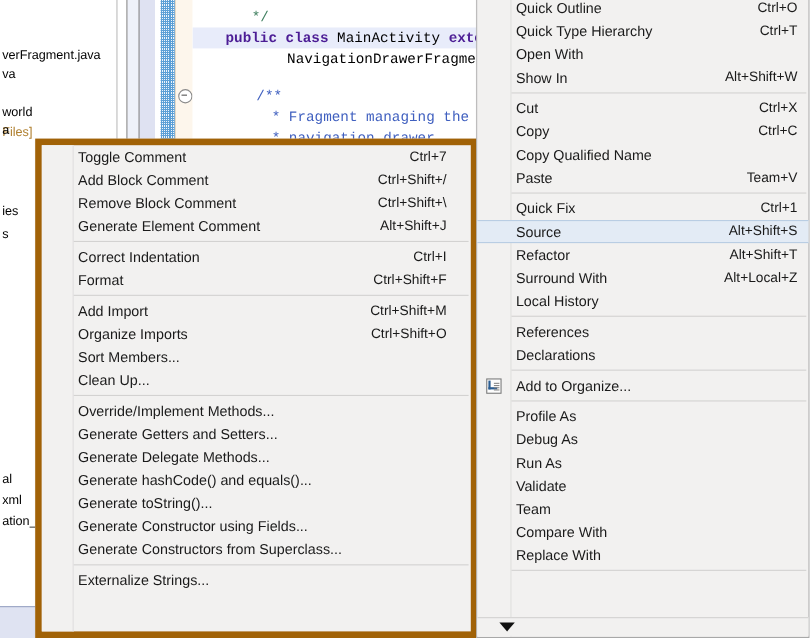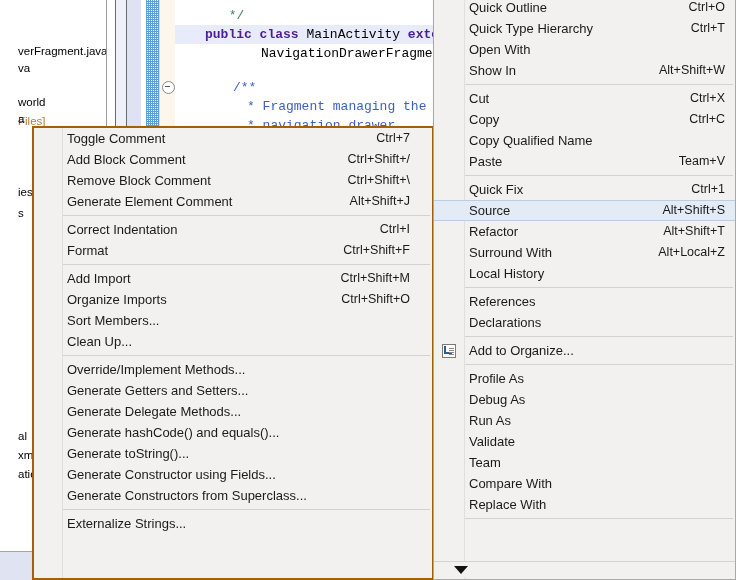--- a/index.html
+++ b/index.html
@@ -29,21 +29,21 @@
     position: absolute;
     left: 0; top: 0;
     width: 106px;
     height: 551px;
     background: #ffffff;
     border-right: 1px solid #9c9c9c;
     overflow: hidden;
   }
   .tree-row {
     position: absolute;
-    left: 16px;
+    left: 0;
     white-space: nowrap;
     font-size: 11.5px;
     line-height: 15px;
     color: #000000;
     padding-left: 2px;
   }
   .tree-row.folder-note { color: #b08030; margin-top: 36px; }
 
   #explorer-bottom-strip {
     position: absolute;
@@ -147,21 +147,21 @@
     background: #9c9c9c;
   }
 
   
   #source-submenu {
     position: absolute;
     left: 32px; top: 126px;
     width: 402px;
     height: 454px;
     background: #f2f1f0;
-    border: 2px solid #a16207;
+    border: 6px solid #a16207;
     box-sizing: border-box;
     box-shadow: 1px 1px 2px rgba(0,0,0,0.18);
   }
   #source-submenu .menu-icon-gutter {
     position: absolute;
     left: 0; top: 0;
     width: 28px; height: 100%;
     background: #f2f1f0;
     border-right: 1px solid #e0dfde;
   }

